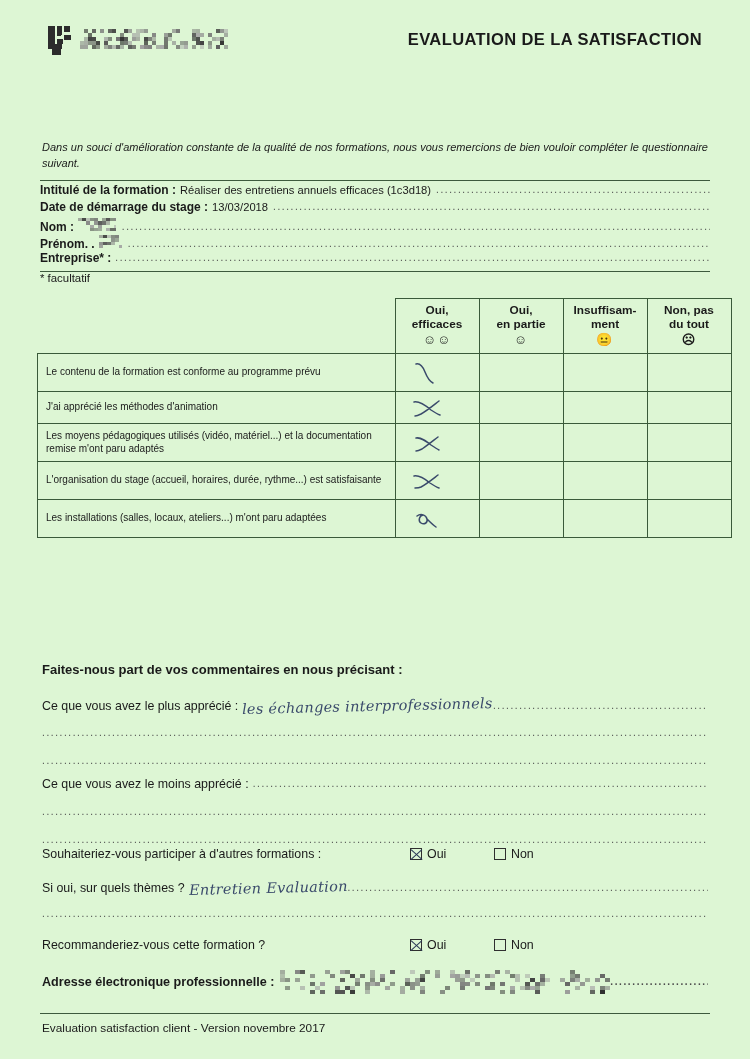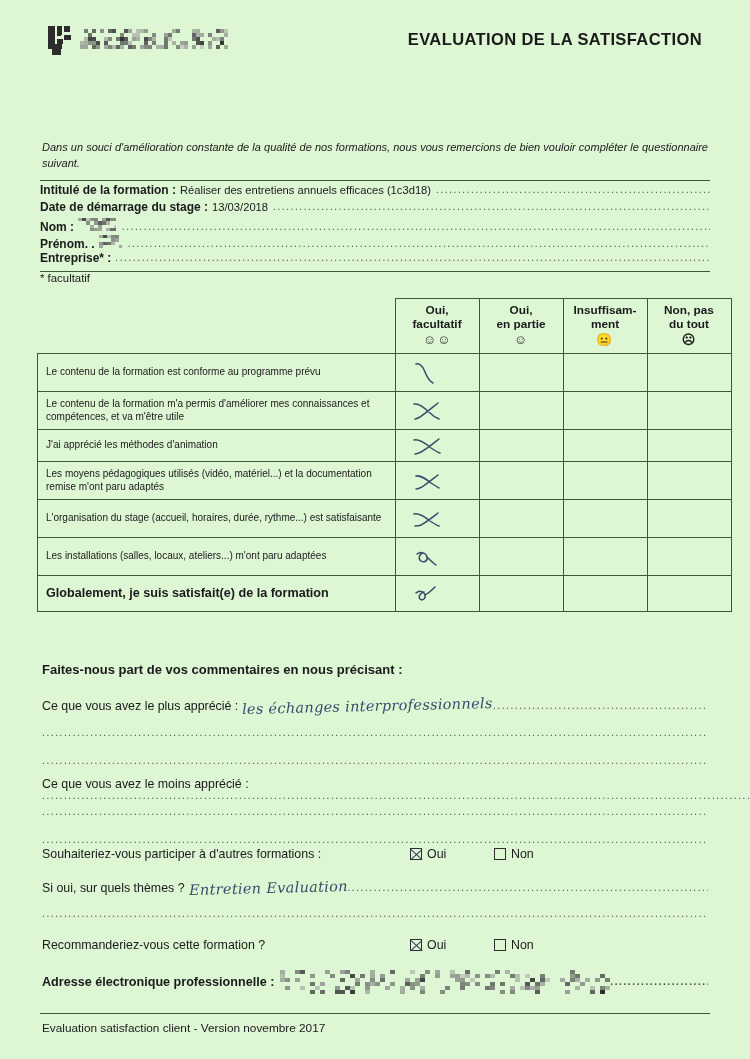--- a/index.html
+++ b/index.html
@@ -482,21 +482,21 @@
       </div>
     </div>
   <div id="facultatif">* facultatif</div>
 
   <table id="rating-table">
     <thead>
       <tr>
           <th class="blank-head" style="width: 353px;"></th>
           <th style="width: 79px;">
             <div>Oui,</div>
-            <div>facultatif</div>
+            <div>efficaces</div>
             <span class="faces">☺☺</span>
           </th>
           <th style="width: 79px;">
             <div>Oui,</div>
             <div>en partie</div>
             <span class="faces">☺</span>
           </th>
           <th style="width: 79px;">
             <div>Insuffisam-</div>
             <div>ment</div>
@@ -514,31 +514,20 @@
           <td class="q-cell">Le contenu de la formation est conforme au programme prévu</td>
           <td class="opt-cell">
             <svg class="mark" viewBox="0 0 34 26">
               <path d="M6,4 C10,3 13,7 15,12 C17,17 19,21 23,23" stroke="#3a4a6b" stroke-width="1.5" fill="none" stroke-linecap="round"></path>
             </svg>
           </td>
           <td class="opt-cell"></td>
           <td class="opt-cell"></td>
           <td class="opt-cell"></td>
         </tr>
-        <tr style="height: 38px;">
-          <td class="q-cell">Le contenu de la formation m'a permis d'améliorer mes connaissances et compétences, et va m'être utile</td>
-          <td class="opt-cell">
-            <svg class="mark" viewBox="0 0 34 26">
-              <path d="M4,6 C9,5 15,10 20,15 C23,18 26,20 29,21 M28,5 C24,8 17,14 10,19 C8,20 6,21 5,21" stroke="#3a4a6b" stroke-width="1.5" fill="none" stroke-linecap="round"></path>
-            </svg>
-          </td>
-          <td class="opt-cell"></td>
-          <td class="opt-cell"></td>
-          <td class="opt-cell"></td>
-        </tr>
         <tr style="height: 32px;">
           <td class="q-cell">J'ai apprécié les méthodes d'animation</td>
           <td class="opt-cell">
             <svg class="mark" viewBox="0 0 34 26">
               <path d="M4,7 C9,6 15,10 21,15 C24,17 27,19 30,20 M29,6 C25,9 18,15 11,19 C9,20 7,21 5,21" stroke="#3a4a6b" stroke-width="1.5" fill="none" stroke-linecap="round"></path>
             </svg>
           </td>
           <td class="opt-cell"></td>
           <td class="opt-cell"></td>
           <td class="opt-cell"></td>
@@ -569,45 +558,34 @@
           <td class="q-cell">Les installations (salles, locaux, ateliers...) m'ont paru adaptées</td>
           <td class="opt-cell">
             <svg class="mark" viewBox="0 0 34 26">
               <path d="M7,10 C11,7 16,9 17,13 C18,17 14,19 11,17 C8,15 9,10 13,9 M17,13 C20,16 23,19 26,21" stroke="#3a4a6b" stroke-width="1.5" fill="none" stroke-linecap="round"></path>
             </svg>
           </td>
           <td class="opt-cell"></td>
           <td class="opt-cell"></td>
           <td class="opt-cell"></td>
         </tr>
-        <tr style="height: 36px;">
-          <td class="q-cell bold">Globalement, je suis satisfait(e) de la formation</td>
-          <td class="opt-cell">
-            <svg class="mark" viewBox="0 0 34 26">
-              <path d="M6,12 C9,9 14,10 15,14 C16,18 12,20 10,18 C8,16 10,12 14,11 M15,14 C19,12 22,9 25,6" stroke="#3a4a6b" stroke-width="1.5" fill="none" stroke-linecap="round"></path>
-            </svg>
-          </td>
-          <td class="opt-cell"></td>
-          <td class="opt-cell"></td>
-          <td class="opt-cell"></td>
-        </tr>
       </tbody>
   </table>
 
   <div id="comments-title">Faites-nous part de vos commentaires en nous précisant :</div>
 
   <div class="free-line" style="top:697px;">
     <span class="lbl">Ce que vous avez le plus apprécié :</span>
     <span class="hand">les échanges interprofessionnels</span>
     <span class="dotfill">............................................................................................................................................................................................................................</span>
   </div>
   <div class="dots-only" style="top:727px;">......................................................................................................................................................................................................................................</div>
   <div class="dots-only" style="top:755px;">......................................................................................................................................................................................................................................</div>
 
-  <div class="free-line" style="top:777px;flex-direction:column;">
+  <div class="free-line" style="top:777px;">
     <span class="lbl">Ce que vous avez le moins apprécié :</span>
     <span class="hand"></span>
     <span class="dotfill">............................................................................................................................................................................................................................</span>
   </div>
   <div class="dots-only" style="top:806px;">......................................................................................................................................................................................................................................</div>
   <div class="dots-only" style="top:834px;">......................................................................................................................................................................................................................................</div>
 
   <div class="yn-row" style="top:847px;">
     <span class="yn-q">Souhaiteriez-vous participer à d'autres formations :</span>
     <span class="yn-opt" style="left:368px;">

